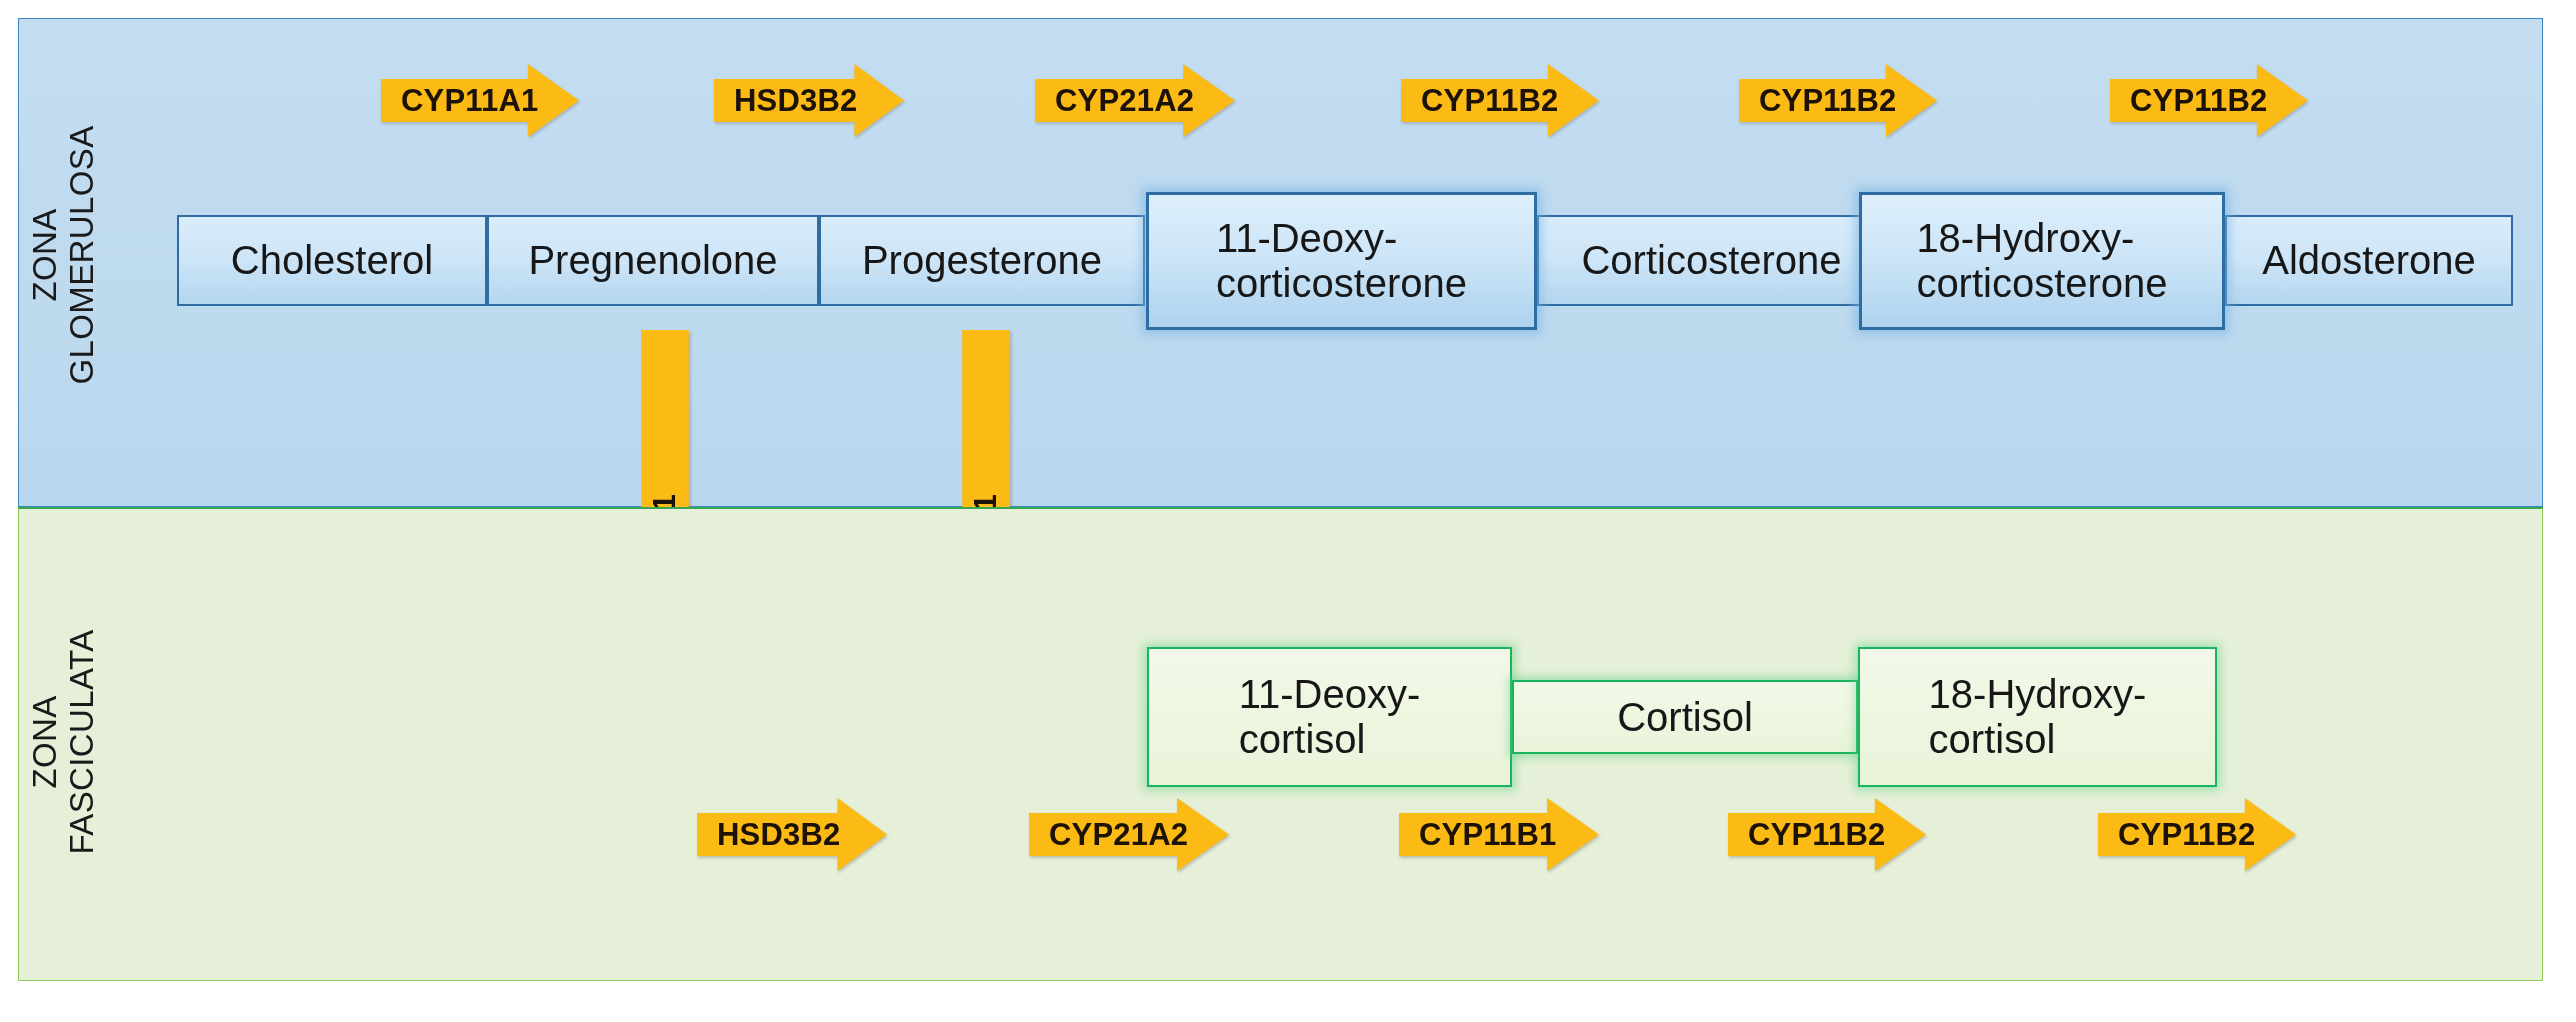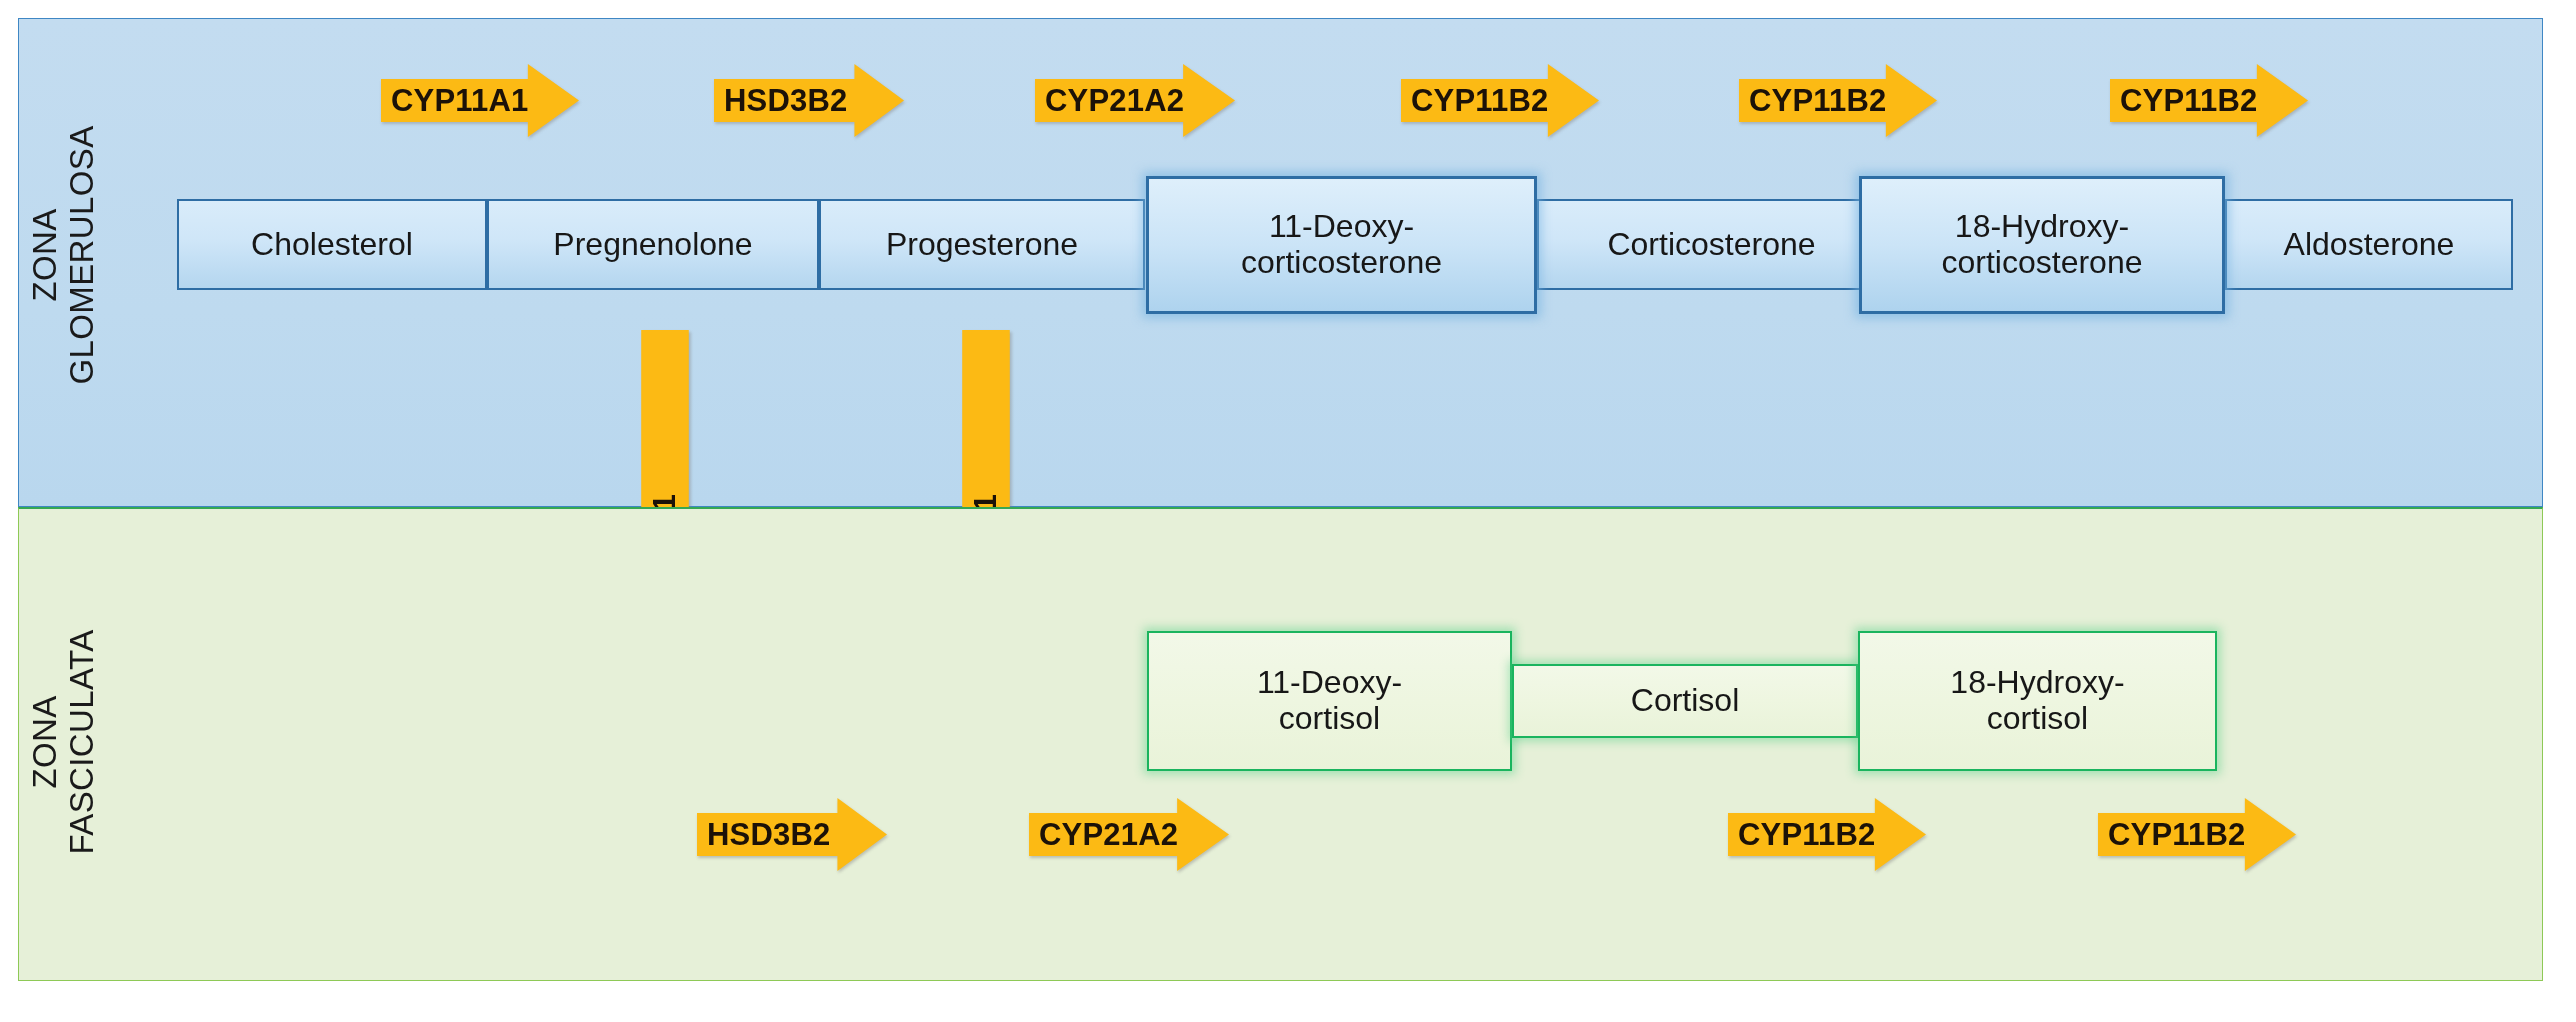--- a/index.html
+++ b/index.html
@@ -67,25 +67,25 @@
     width: 412px;
   }
 
   
   .cbox {
     position: absolute;
     box-sizing: border-box;
     display: flex;
     align-items: center;
     justify-content: center;
-    text-align: center;
-    font-size: 32px;
+    font-size: 40px;
     color: #171717;
     line-height: 1.12;
     padding: 1.6px 5px;
+    margin-top: 16px;
   }
   .cbox .txt { display: block; }
 
   
   .blue-box {
     background: linear-gradient(180deg,#d9ecfa 0%, #cfe6f8 45%, #b4d6ef 100%);
     border: 2.5px solid #2e6da4;
   }
   .blue-box.tall {
     border: 3.3px solid #2e6da4;
@@ -109,21 +109,21 @@
   }
   .harrow svg { display: block; width: 100%; height: 100%; }
   .harrow .lbl {
     position: absolute;
     left: 0;
     top: 0;
     height: 73px;
     display: flex;
     align-items: center;
     justify-content: flex-start;
-    padding-left: 10px;
+    padding-left: 20px;
     box-sizing: border-box;
     font-size: 31px;
     font-weight: bold;
     color: #1c1208;
     letter-spacing: 0.2px;
     white-space: nowrap;
   }
 
   
   .varrow {
@@ -306,20 +306,26 @@
     <div class="lbl" style="width:190px;">HSD3B2</div>
   </div>
 
   <div class="harrow" style="left:1029px; top:798px; width:200px;">
     <svg viewBox="0 0 243 88" preserveAspectRatio="none">
       <polygon points="0,18 180,18 180,0 243,44 180,88 180,70 0,70" fill="#fcba14"></polygon>
     </svg>
     <div class="lbl" style="width:200px;">CYP21A2</div>
   </div>
 
+  <div class="harrow" style="left:1399px; top:798px; width:200px;">
+    <svg viewBox="0 0 243 88" preserveAspectRatio="none">
+      <polygon points="0,18 180,18 180,0 243,44 180,88 180,70 0,70" fill="#fcba14"></polygon>
+    </svg>
+    <div class="lbl" style="width:200px;">CYP11B1</div>
+  </div>
 
   <div class="harrow" style="left:1728px; top:798px; width:198px;">
     <svg viewBox="0 0 240 88" preserveAspectRatio="none">
       <polygon points="0,18 178,18 178,0 240,44 178,88 178,70 0,70" fill="#fcba14"></polygon>
     </svg>
     <div class="lbl" style="width:198px;">CYP11B2</div>
   </div>
 
   <div class="harrow" style="left:2098px; top:798px; width:198px;">
     <svg viewBox="0 0 240 88" preserveAspectRatio="none">

